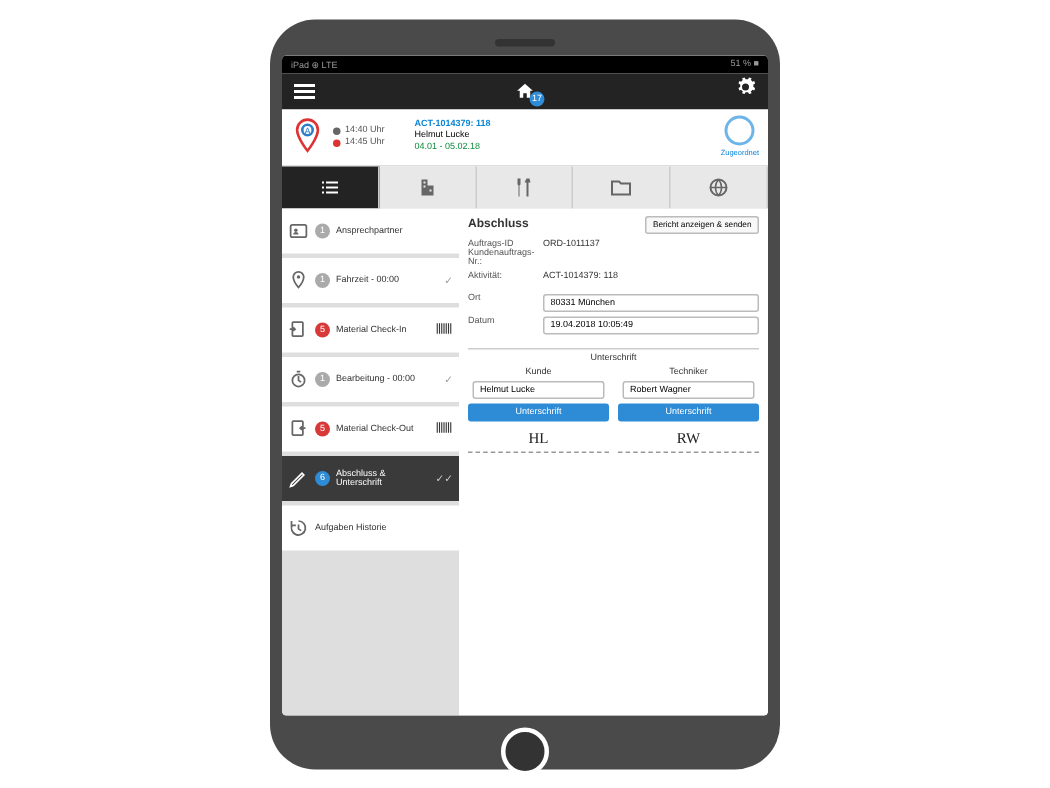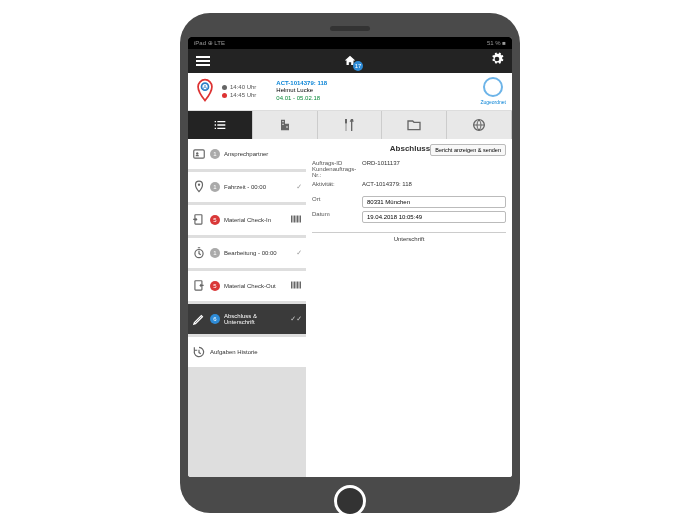--- a/index.html
+++ b/index.html
@@ -44,21 +44,21 @@
 .side-item.dark .side-ic svg{fill:#fff}
 .badge{width:10px;height:10px;border-radius:50%;display:flex;align-items:center;justify-content:center;font-size:6px;color:#fff;flex-shrink:0}
 .badge.gray{background:#aaa}
 .badge.red{background:#d93838}
 .badge.blue{background:#2e8bd6}
 .chk{margin-left:auto;font-size:7px;color:#999}
 .side-item.dark .chk{color:#ccc}
 .bar-ic{margin-left:auto}
 .bar-ic svg{width:12px;height:12px;fill:#333}
 .main{flex:1;background:#fff;padding:5px 6px;font-size:6px;color:#333;display:flex;flex-direction:column}
-.mhead{display:flex;justify-content:flex-end;align-items:flex-start;margin-bottom:4px}
+.mhead{display:flex;justify-content:space-between;align-items:flex-start;margin-bottom:4px}
 .mtitle{font-weight:bold;font-size:8px}
 .mbtn{border:1px solid #bbb;background:#f8f8f8;padding:2px 4px;font-size:5.5px;border-radius:2px}
 .row{display:flex;margin-bottom:3px;gap:4px}
 .lbl{width:46px;color:#555;font-size:6px}
 .val{font-size:6px}
 .inp{border:1px solid #bbb;background:#fff;padding:2px 4px;font-size:6px;flex:1;border-radius:2px}
 .sigsec{margin-top:6px}
 .sigtitle{text-align:center;border-top:1px solid #ccc;padding-top:3px;margin-bottom:3px;font-size:6px}
 .sigcols{display:flex;gap:6px}
 .sigcol{flex:1;display:flex;flex-direction:column;gap:3px;align-items:center}
@@ -253,19 +253,33 @@
         <div class="row" style="margin-top:6px">
           <span class="lbl">Ort</span>
           <input class="inp" value="80331 München" style="">
         </div>
         <div class="row">
           <span class="lbl">Datum</span>
           <input class="inp" value="19.04.2018 10:05:49" style="">
         </div>
         <div class="sigsec">
           <div class="sigtitle">Unterschrift</div>
+          <div class="sigcols">
+            <div class="sigcol">
+              <span class="siglbl">Kunde</span>
+              <input class="inp" value="Helmut Lucke" style="">
+              <div class="sigbtn">Unterschrift</div>
+              <div class="sigbox">HL</div>
+            </div>
+            <div class="sigcol">
+              <span class="siglbl">Techniker</span>
+              <input class="inp" value="Robert Wagner" style="">
+              <div class="sigbtn">Unterschrift</div>
+              <div class="sigbox">RW</div>
+            </div>
+          </div>
         </div>
       </div>
     </div>
 
   </div>
   <div class="home-btn"></div>
 </div>
 
 </body></html>

